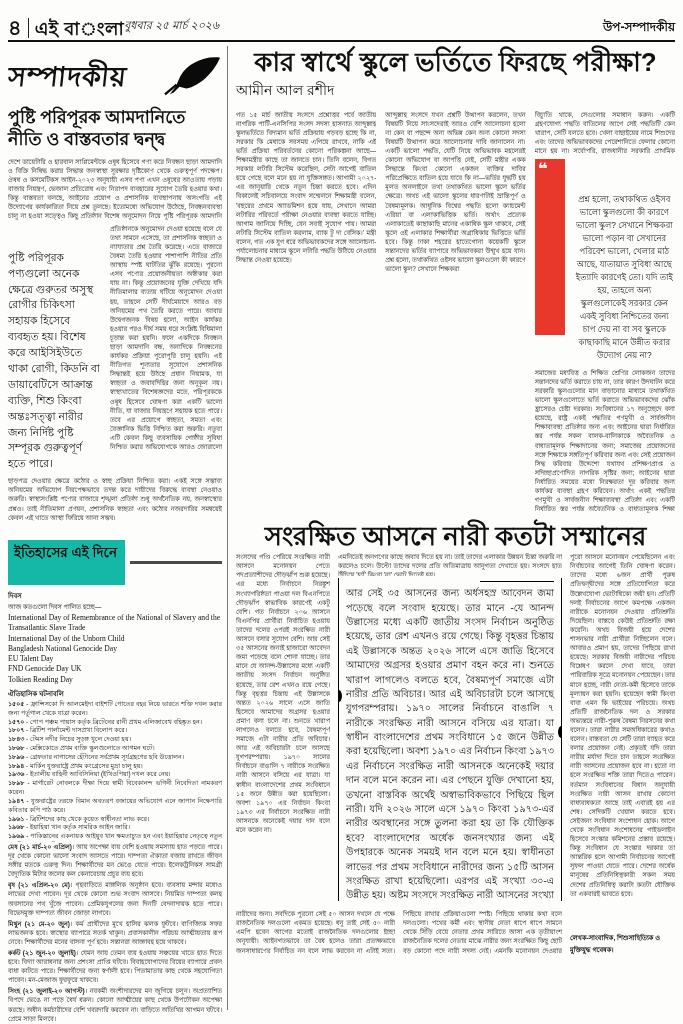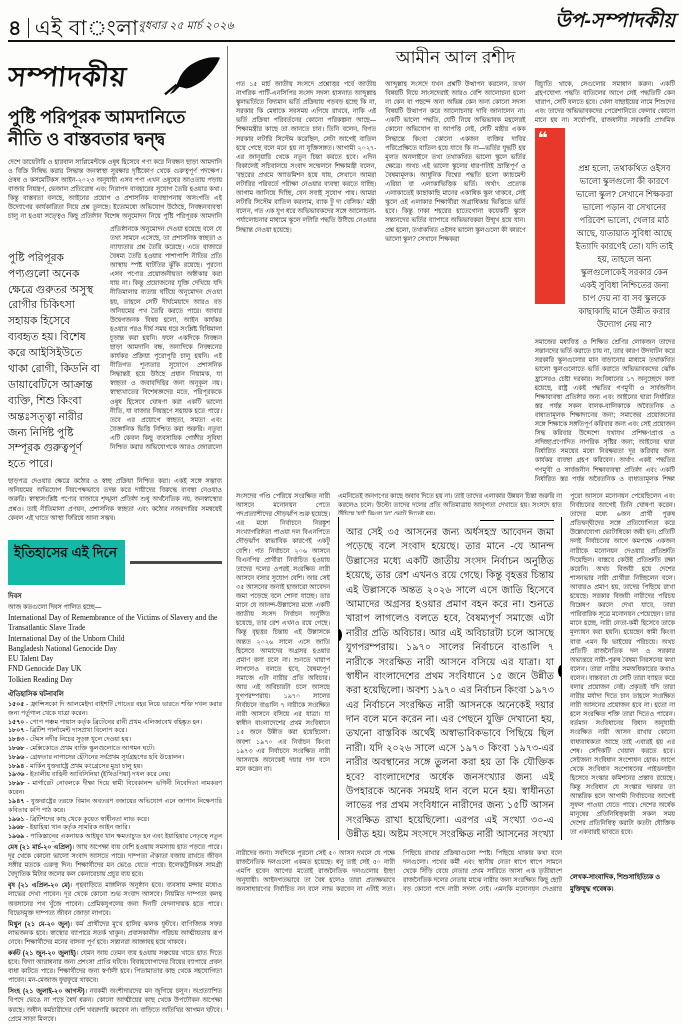--- a/index.html
+++ b/index.html
@@ -3,26 +3,26 @@
 <meta charset="utf-8">
 <style>
   html,body{margin:0;padding:0;background:#888;}
   .page{position:relative;width:683px;height:1024px;background:#fdfdfc;margin:0 auto;overflow:hidden;
         font-family:"Liberation Sans","DejaVu Sans",sans-serif;color:#111;}
   
   .hdr{position:absolute;left:8px;right:8px;top:12px;height:26px;display:flex;align-items:flex-end;}
   .hdr-left{display:flex;align-items:flex-end;gap:6px;}
   .pageno{font-size:21px;font-weight:bold;line-height:1;}
   .hdr-sep{width:1px;height:20px;background:#222;}
-  .masthead{font-size:21px;font-weight:400;line-height:1;letter-spacing:.5px;position:relative;}
+  .masthead{font-size:18px;font-weight:700;line-height:1;letter-spacing:.5px;position:relative;}
   .mast-dot{position:relative;display:inline-block;}
   .mast-dot::before{content:"";position:absolute;left:1px;top:-4px;width:10px;height:10px;border-radius:50%;
                     background:#e8372b;z-index:-1;}
   .hdr-date{flex:1;text-align:left;font-size:11px;padding-bottom:2px;font-style:italic;}
-  .hdr-section{font-size:20px;font-weight:bold;font-style:italic;}
+  .hdr-section{font-size:12px;font-weight:bold;}
   .hdr-rule{position:absolute;left:8px;right:8px;top:40px;height:2px;background:#111;}
   
   .rail{position:absolute;left:8px;top:46px;width:214px;}
   .vdiv{position:absolute;left:227px;top:46px;bottom:14px;width:1px;background:#777;}
   .edlogo{display:flex;align-items:flex-start;justify-content:space-between;margin:10px 0 2px 0;}
   .edlogo-text{font-size:27px;font-weight:800;transform:skewX(-6deg);letter-spacing:1px;}
   .ed-headline{font-size:17.5px;font-weight:800;line-height:1.25;margin:6px 0 6px 0;}
   .tiny{font-size:6.4px;line-height:1.42;text-align:justify;color:#191919;}
   .ed-split{display:flex;gap:10px;margin-top:3px;}
   .ed-inset{width:92px;flex:none;font-size:10.6px;line-height:1.5;color:#111;padding-top:26px;}
@@ -36,21 +36,21 @@
   .day-item{font-family:"Liberation Serif","DejaVu Serif",serif;font-size:7.6px;line-height:1.35;}
   .ev-label{font-size:6.8px;font-weight:bold;margin-top:3px;}
   .ev-item{font-size:6.3px;line-height:1.4;text-align:justify;}
   .ev-item b{font-weight:bold;}
   .horo{height:342px;overflow:hidden;}
   .horo p{margin:0 0 2px 0;}
   .horo b{font-weight:bold;}
   
   .main{position:absolute;left:236px;top:44px;width:439px;}
   .a1-head{font-size:26px;font-weight:800;text-align:center;line-height:1.1;margin:4px 0 2px 0;}
-  .byline{font-size:17px;text-align:center;margin:0 0 7px 0;}
+  .byline{font-size:14px;margin:0 0 7px 0;}
   .cols{display:flex;gap:9px;}
   .col{flex:1;height:404px;overflow:hidden;}
   .c3top{height:44px;overflow:hidden;}
   .quote-unit{display:flex;margin:5px 0 6px 0;}
   .redbar{width:30px;flex:none;height:176px;background:#e8372b;position:relative;}
   .redbar .q{position:absolute;top:2px;left:3px;color:#fff;font-size:17px;font-weight:bold;line-height:1;}
   .quote-text{flex:1;padding:34px 0 0 9px;font-size:8.4px;line-height:1.55;color:#222;text-align:center;}
   .c3bot{height:158px;overflow:hidden;}
   .credit{font-size:6.6px;font-weight:bold;margin-top:2px;}
   
@@ -110,21 +110,21 @@
     <div class="tiny ed-b3">ছাড়পত্র দেওয়ার ক্ষেত্রে কঠোর ও স্বচ্ছ প্রক্রিয়া নিশ্চিত করা। একই সঙ্গে সম্ভাব্য অনিয়মের অভিযোগ নিরপেক্ষভাবে তদন্ত করে দায়ীদের বিরুদ্ধে ব্যবস্থা নেওয়াও জরুরি। স্বাস্থ্যসংশ্লিষ্ট পণ্যের বাজারে শৃঙ্খলা প্রতিষ্ঠা শুধু অর্থনৈতিক নয়, জনস্বাস্থ্যের প্রশ্নও। তাই নীতিমালা প্রণয়ন, প্রশাসনিক স্বচ্ছতা এবং কঠোর নজরদারির সমন্বয়েই কেবল এই খাতে আস্থা ফিরিয়ে আনা সম্ভব।</div>
 
     <div class="sec-head">
       <span class="sec-title">ইতিহাসের এই দিনে</span>
       <span class="sec-rule"></span>
     </div>
     <div class="days-label">দিবস</div>
     <div class="days-intro">আজ কতগুলো দিবস পালিত হচ্ছে—</div>
     <div>
 
-    <div class="day-item">International Day of Remembrance of the Victims of Slavery and the Transatlantic Slave Trade</div>
+    <div class="day-item">International Day of Remembrance of the National of Slavery and the Transatlantic Slave Trade</div>
         <div class="day-item">International Day of the Unborn Child</div>
         <div class="day-item">Bangladesh National Genocide Day</div>
         <div class="day-item">EU Talent Day</div>
         <div class="day-item">FND Genocide Day UK</div>
         <div class="day-item">Tolkien Reading Day</div>
       </div>
     <div class="ev-label">ঐতিহাসিক ঘটনাবলি</div>
     <div style="height:142px;overflow:hidden;">
 
     <div class="ev-item"><b>১৫০৫</b><span> - </span><span>ফ্রান্সিসকো দি আলমেইদা বাইশটি পোতের বহর নিয়ে ভারতে শক্তি দখল করার জন্য পর্তুগাল থেকে যাত্রা করেন।</span></div>
@@ -148,39 +148,41 @@
         <p><b>বৃষ (২১ এপ্রিল-২০ মে)</b><span>। গৃহবাড়িতে মাঙ্গলিক অনুষ্ঠান হবে। ব্যবসায় মন্দার মধ্যেও লাভের দেখা পাবেন। দূর থেকে কোনো শুভ সংবাদ আসবে। নিয়মিত দাম্পত্য কলহ অবসানের পথ খুঁজে পাবেন। প্রেমিকযুগলের জন্য দিনটি বেদনাদায়ক হতে পারে। বিভেদমুক্ত দাম্পত্য জীবন জোড়া লাগবে।</span></p>
         <p><b>মিথুন (২১ মে-২০ জুন)</b><span>। কর্ম প্রার্থীদের মুখে হাসির ঝলক ফুটবে। বাণিজ্যিক সফর লাভজনক হবে। স্বাস্থ্যের ব্যাপারে সতর্ক থাকুন। প্রবাসকালীন পরিচয় আত্মীয়তায় রূপ নেবে। শিক্ষার্থীদের মনের বাসনা পূর্ণ হবে। সন্তানরা আজ্ঞাবহ হয়ে থাকবে।</span></p>
         <p><b>কর্কট (২১ জুন-২০ জুলাই)</b><span>। যেমন আয় তেমন ব্যয় হওয়ায় সঞ্চয়ের খাতে হাত দিতে হবে। বিদ্যা আরাধনার জন্য প্রশংসা প্রাপ্তি ঘটবে। বিবাহযোগ্যদের বিয়ের ব্যাপারে প্রবল বাধা কাটতে পারে। শিক্ষার্থীদের জন্য স্বর্ণালী হবে। পিতামাতার কাছ থেকে সহযোগিতা পাবেন। মন-মেজাজ ফুরফুরে থাকবে।</span></p>
         <p><b>সিংহ (২১ জুলাই-২০ আগস্ট)</b><span>। নবকর্মী অংশীদারদের মন জুগিয়ে চলুন। অপ্রত্যাশিত বিপদে ভেঙে না পড়ে ধৈর্য ধরুন। কোনো আত্মীয়ের কাছ থেকে উপঢৌকন অপেক্ষা করছে। অধীন কর্মচারীদের বেশি খবরদারি করবেন না। বাড়িতে অতিথির আগমন ঘটবে। প্রেমে সাড়া মিলবে।</span></p>
       </div>
   </div>
 
   <div class="main">
 
     <div>
+      <div class="a1-head">কার স্বার্থে স্কুলে ভর্তিতে ফিরছে পরীক্ষা?</div>
       <div class="byline">আমীন আল রশীদ</div>
       <div class="cols">
         <div class="col tiny">গত ১৫ মার্চ জাতীয় সংসদে প্রশ্নোত্তর পর্বে জাতীয় নাগরিক পার্টি-এনসিপির সংসদ সদস্য হাসনাত আব্দুল্লাহ স্কুলভর্তিতে বিদ্যমান ভর্তি প্রক্রিয়ায় গড়বড় হচ্ছে কি না, সরকার কি মেধাকে সবসময় এগিয়ে রাখবে, নাকি এই ভর্তি প্রক্রিয়া পরিবর্তনের কোনো পরিকল্পনা আছে—শিক্ষামন্ত্রীর কাছে তা জানতে চান। তিনি বলেন, বিগত সরকার লটারি সিস্টেম করেছিল, সেটা আগেই বাতিল হয়ে গেছে বলে মনে হয় না যুক্তিসঙ্গত। আগামী ২০২৭-এর জানুয়ারি থেকে নতুন চিন্তা করতে হবে। এদিন বিকালেই সচিবালয়ে সংবাদ সম্মেলনে শিক্ষামন্ত্রী বলেন, 'বছরের প্রথমে অ্যাডমিশন হয়ে যায়, সেখানে আমরা লটারির পরিবর্তে পরীক্ষা নেওয়ার ব্যবস্থা করতে যাচ্ছি। আগাম জানিয়ে দিচ্ছি, যেন সবাই সুযোগ পায়। আমরা লটারি সিস্টেম বাতিল করলাম, ব্যাক টু দ্য বেসিক।' মন্ত্রী বলেন, গত এক যুগ ধরে অভিভাবকদের সঙ্গে আলোচনা-পর্যালোচনার মাধ্যমে স্কুলে লটারি পদ্ধতি উঠিয়ে নেওয়ার সিদ্ধান্ত নেওয়া হয়েছে।</div>
         <div class="col tiny">আব্দুল্লাহ সংসদে যখন প্রশ্নটি উত্থাপন করলেন, তখন বিষয়টি নিয়ে সাংসদেরাই আরও বেশি আলোচনা হলো না কেন বা পছন্দে অন্য অভিন্ন কেন অন্য কোনো সদস্য বিষয়টি উত্থাপন করে আলোচনার দাবি জানালেন না। একটি ভালো পদ্ধতি, যেটি নিয়ে অভিভাবক মহলেরই কোনো অভিযোগ বা আপত্তি নেই, সেটি মন্ত্রীর একক সিদ্ধান্তে কিংবা কোনো একজন ব্যক্তির দাবির পরিপ্রেক্ষিতে বাতিল হয়ে যাবে কি না—ভর্তির যুদ্ধটি হয় মূলত অনলাইনে তথা তথাকথিত ভালো স্কুলে ভর্তির ক্ষেত্রে। অথচ এই ভালো স্কুলের ধারণাটাই ভ্রান্তিপূর্ণ ও বৈষম্যমূলক। আধুনিক বিশ্বের পদ্ধতি হলো ক্যাচমেন্ট এরিয়া বা এলাকাভিত্তিক ভর্তি। অর্থাৎ প্রত্যেক এলাকাতেই কাছাকাছি মানের একাধিক স্কুল থাকবে, সেই স্কুলে ওই এলাকার শিক্ষার্থীরা অগ্রাধিকার ভিত্তিতে ভর্তি হবে। কিন্তু ঢাকা শহরের হাতেগোনা কয়েকটি স্কুলে সন্তানদের ভর্তির ব্যাপারে অভিভাবকরা উন্মুখ হয়ে যান। প্রশ্ন হলো, তথাকথিত ওইসব ভালো স্কুলগুলো কী কারণে ভালো স্কুল? সেখানে শিক্ষকরা</div>
         <div class="col">
           <div class="tiny c3top">বিচ্যুতি থাকে, সেগুলোর সমাধান করুন। একটি গ্রহণযোগ্য পদ্ধতি বাতিলের আগে সেই পদ্ধতিটি কেন খারাপ, সেটি বলতে হবে। খেলা বাছাইয়ের নামে শিশুদের এবং তাদের অভিভাবকদের পেরেশানিতে ফেলার কোনো মানে হয় না। সর্বোপরি, রাজধানীর সরকারি প্রাথমিক স্কুলগুলোতে কেন</div>
           <div class="quote-unit">
             <div class="redbar">
                 <span class="q">❝</span>
               </div>
             <div class="quote-text">প্রশ্ন হলো, তথাকথিত ওইসব ভালো স্কুলগুলো কী কারণে ভালো স্কুল? সেখানে শিক্ষকরা ভালো পড়ান বা সেখানের পরিবেশ ভালো, খেলার মাঠ আছে, যাতায়াত সুবিধা আছে ইত্যাদি কারণেই তো। যদি তাই হয়, তাহলে অন্য স্কুলগুলোকেই সরকার কেন একই সুবিধা নিশ্চিতের জন্য চাপ দেয় না বা সব স্কুলকে কাছাকাছি মানে উন্নীত করার উদ্যোগ নেয় না?</div>
           </div>
           <div class="tiny c3bot">সমাজের মধ্যবিত্ত ও শিক্ষিত শ্রেণির লোকজন তাদের সন্তানদের ভর্তি করাতে চায় না, তার কারণ উদঘাটন করে সরকারি স্কুলগুলোর মান বাড়ানোর মাধ্যমে তথাকথিত ভালো স্কুলগুলোতে ভর্তি করাতে অভিভাবকদের ঝোঁক হ্রাসেরও চেষ্টা দরকার। সংবিধানের ১৭ অনুচ্ছেদে বলা হয়েছে, রাষ্ট্র একই পদ্ধতির গণমুখী ও সার্বজনীন শিক্ষাব্যবস্থা প্রতিষ্ঠার জন্য এবং আইনের দ্বারা নির্ধারিত স্তর পর্যন্ত সকল বালক-বালিকাকে অবৈতনিক ও বাধ্যতামূলক শিক্ষাদানের জন্য; সমাজের প্রয়োজনের সঙ্গে শিক্ষাকে সঙ্গতিপূর্ণ করিবার জন্য এবং সেই প্রয়োজন সিদ্ধ করিবার উদ্দেশ্যে যথাযথ প্রশিক্ষণপ্রাপ্ত ও সদিচ্ছাপ্রণোদিত নাগরিক সৃষ্টির জন্য; আইনের দ্বারা নির্ধারিত সময়ের মধ্যে নিরক্ষরতা দূর করিবার জন্য কার্যকর ব্যবস্থা গ্রহণ করিবেন। অর্থাৎ একই পদ্ধতির গণমুখী ও সার্বজনীন শিক্ষাব্যবস্থা প্রতিষ্ঠা এবং একটি নির্ধারিত স্তর পর্যন্ত অবৈতনিক ও বাধ্যতামূলক শিক্ষা নিশ্চিত করা রাষ্ট্রের সাংবিধানিক দায়িত্ব। রাষ্ট্র কি সেই দায়িত্ব পালন করতে পারছে? না পারলে সেটি নিশ্চিত করার জন্য একটি দীর্ঘমেয়াদী উদ্যোগ এখন করাই নতুন সরকারের বড় কাজ হওয়া উচিত। বিশেষ করে শিক্ষা যে সাংবিধানিক অধিকারের বদলে একটা পণ্যে পরিণত হলো, এবং কোনরকম খাতে যে পণ্যটি কিনতে হয় অনেক শ্রম দিয়ে, সেখান থেকে জনগণকে মুক্তি দেওয়াই সরকারের দায়িত্ব।</div>
 
         </div>
       </div>
     </div>
 
     <div class="a2">
+      <div class="a1-head">সংরক্ষিত আসনে নারী কতটা সম্মানের</div>
       <div class="a2-body">
         <div class="a2-leftgroup">
           <div class="a2-row1">
             <div class="a2-colA tiny">সংসদের গণ্ডি পেরিয়ে সংরক্ষিত নারী আসনে মনোনয়ন পেতে পদপ্রত্যাশীদের দৌড়ঝাঁপ শুরু হয়েছে। এর মধ্যে নির্বাচনে নিরঙ্কুশ সংখ্যাগরিষ্ঠতা পাওয়া দল বিএনপিতে দৌড়ঝাঁপ স্বাভাবিক কারণেই একটু বেশি। গত নির্বাচনে ২০৬ আসনে বিএনপির প্রার্থীরা নির্বাচিত হওয়ায় তাদের দলের ওপরই সংরক্ষিত নারী আসনে বসার সুযোগ বেশি। আর সেই ৩৫ আসনের জন্যই হাজারো আবেদন জমা পড়েছে বলে শোনা যাচ্ছে। তার মানে যে আনন্দ-উল্লাসের মধ্যে একটি জাতীয় সংসদ নির্বাচন অনুষ্ঠিত হয়েছে, তার রেশ এখনও রয়ে গেছে। কিন্তু বৃহত্তর চিন্তায় এই উল্লাসকে অন্তত ২০২৬ সালে এসে জাতি হিসেবে আমাদের অগ্রসর হওয়ার প্রমাণ বলা চলে না। শুনতে খারাপ লাগলেও বলতে হবে, বৈষম্যপূর্ণ সমাজে এটা নারীর প্রতি অবিচার। আর এই অবিচারটা চলে আসছে যুগপরম্পরায়। ১৯৭০ সালের নির্বাচনে বাঙালি ৭ নারীকে সংরক্ষিত নারী আসনে বসিয়ে এর যাত্রা। যা স্বাধীন বাংলাদেশের প্রথম সংবিধানে ১৫ জনে উন্নীত করা হয়েছিলো। অবশ্য ১৯৭০ এর নির্বাচন কিংবা ১৯৭৩ এর নির্বাচনে সংরক্ষিত নারী আসনকে অনেকেই দয়ার দান বলে মনে করেন না।</div>
             <div class="a2-mid">
               <div class="a2-midtop tiny">এমনিতেই জনগণের কাছে জবাব দিতে হয় না। তাই তাদের এলাকার উন্নয়ন চিন্তা জরুরি না করলেও চলে। উল্টো তাদের দলের প্রতি অতিমাত্রায় আনুগত্য দেখাতে হয়। সংসদে হাত উঁচিয়ে 'হ্যাঁ' কিংবা 'না' ভোট দিতেই হয়।</div>
               <div class="xbox">
                 <span class="dotL"></span>
                 <span class="dotR"></span>
                 <div class="xbox-toprule"></div>

